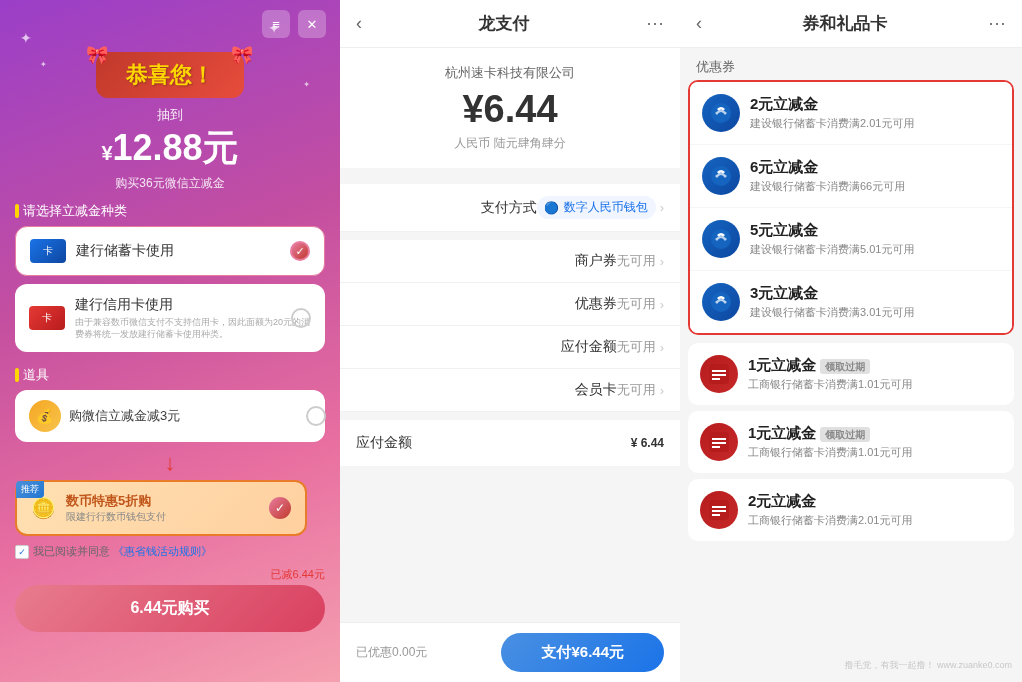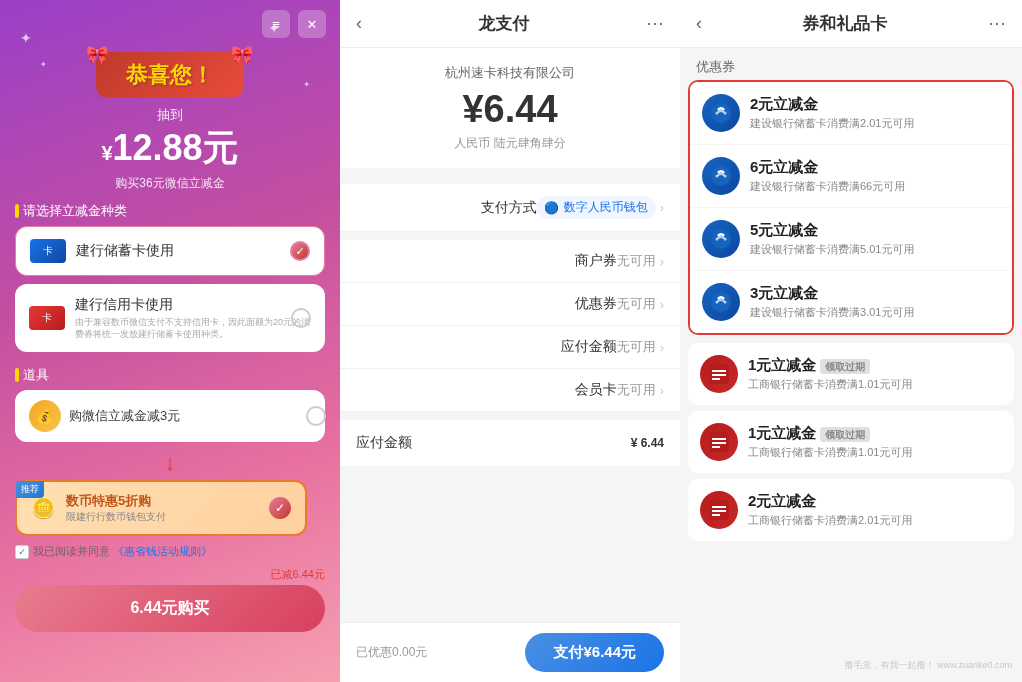--- a/index.html
+++ b/index.html
@@ -362,21 +362,21 @@
     }
     .mid-discount-text {
       font-size: 12px;
       color: #999;
     }
     .mid-pay-btn {
       background: linear-gradient(135deg, #4a90e2, #1a73e8);
       color: white;
       border: none;
       border-radius: 22px;
-      padding: 10px 28px;
+      padding: 10px 40px;
       font-size: 15px;
       font-weight: 600;
       cursor: pointer;
     }
 
     
     .right-panel {
       width: 342px;
       height: 682px;
       background: #f5f5f5;

